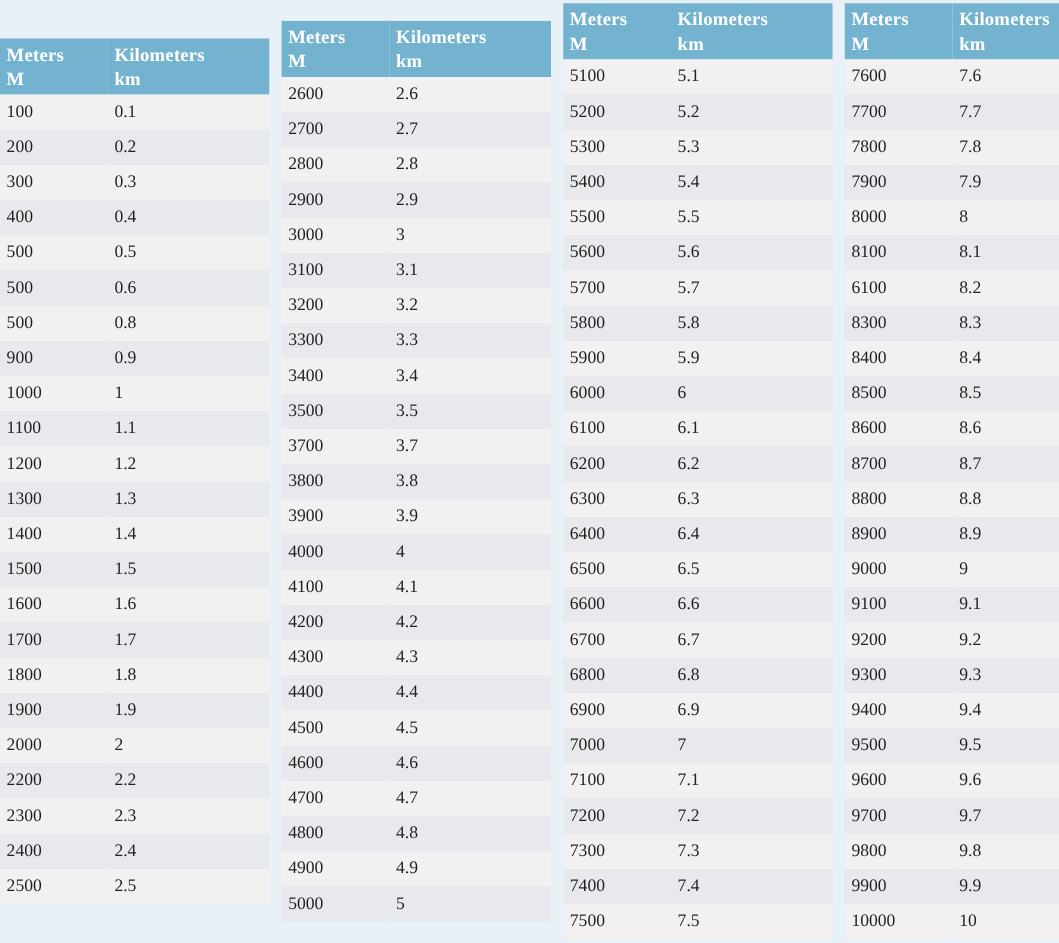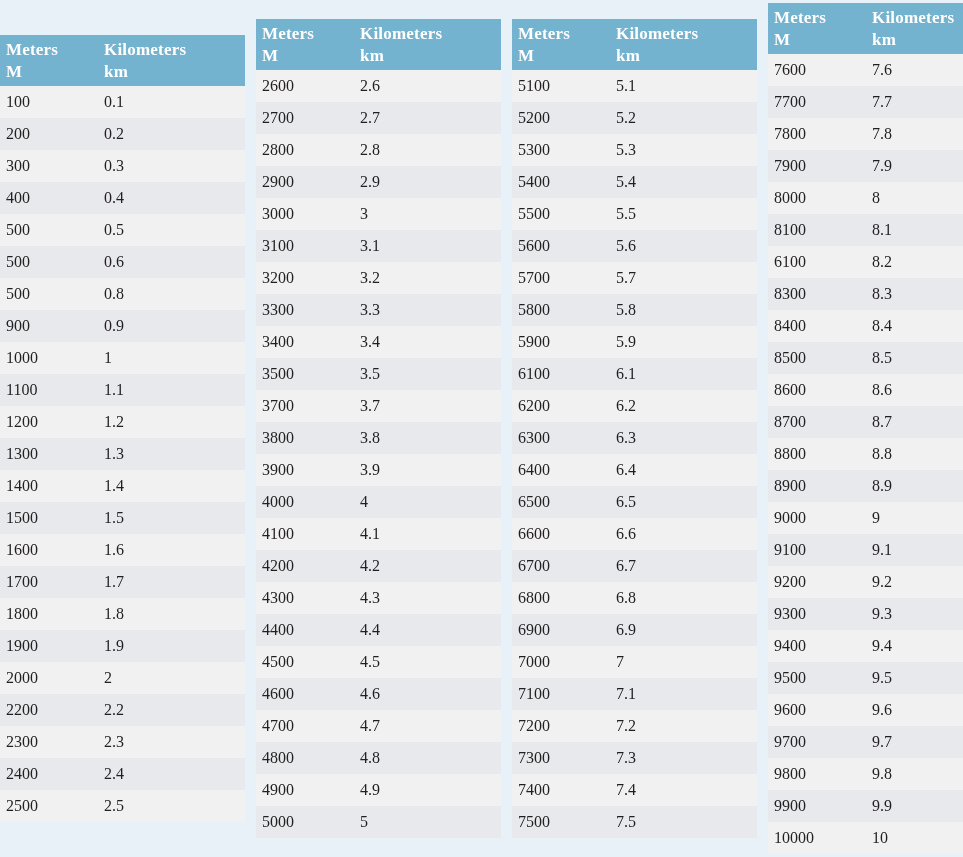--- a/index.html
+++ b/index.html
@@ -322,20 +322,24 @@
         </tr>
         <tr>
           <td class="col-m">5800</td>
           <td class="col-km">5.8</td>
         </tr>
         <tr>
           <td class="col-m">5900</td>
           <td class="col-km">5.9</td>
         </tr>
         <tr>
+          <td class="col-m">6000</td>
+          <td class="col-km">6</td>
+        </tr>
+        <tr>
           <td class="col-m">6100</td>
           <td class="col-km">6.1</td>
         </tr>
         <tr>
           <td class="col-m">6200</td>
           <td class="col-km">6.2</td>
         </tr>
         <tr>
           <td class="col-m">6300</td>
           <td class="col-km">6.3</td>

